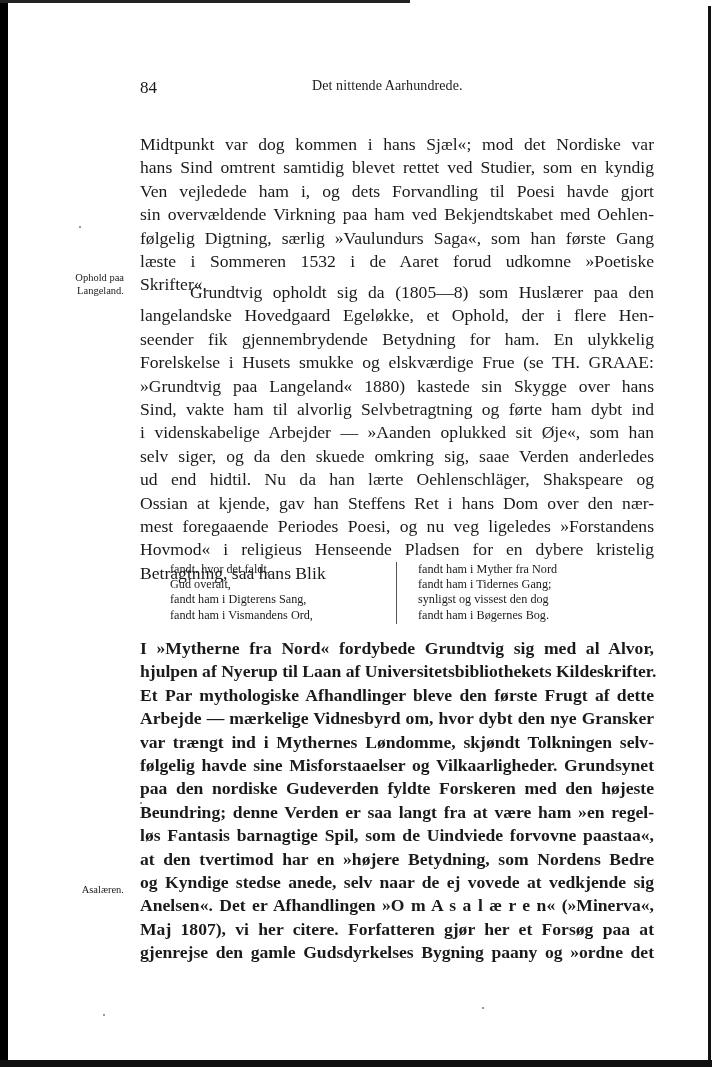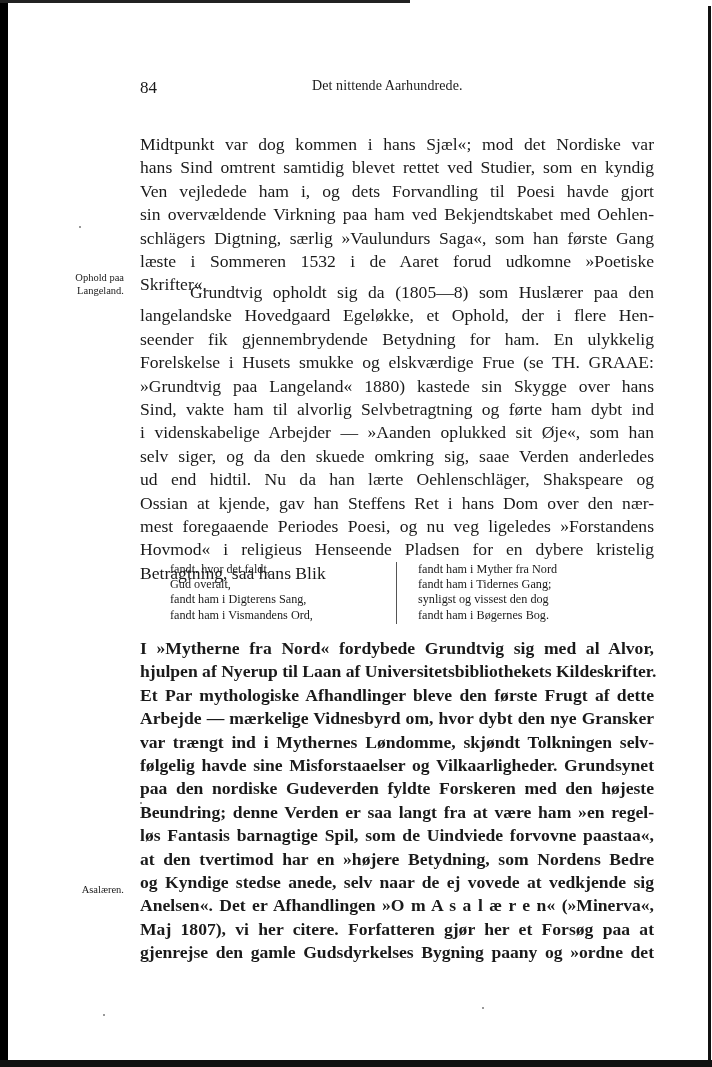--- a/index.html
+++ b/index.html
@@ -45,21 +45,21 @@
 <div class="running-head">
   <span class="page-number">84</span>
   <span class="running-title">Det nittende Aarhundrede.</span>
 </div>
 
 <div class="body-text" style="top:133px;">
   <span class="line">Midtpunkt var dog kommen i hans Sjæl«; mod det Nordiske var</span>
   <span class="line">hans Sind omtrent samtidig blevet rettet ved Studier, som en kyndig</span>
   <span class="line">Ven vejledede ham i, og dets Forvandling til Poesi havde gjort</span>
   <span class="line">sin overvældende Virkning paa ham ved Bekjendtskabet med Oehlen-</span>
-  <span class="line">schlägers Digtning, særlig »Vaulundurs Saga«, som han første Gang</span>
+  <span class="line">følgelig Digtning, særlig »Vaulundurs Saga«, som han første Gang</span>
   <span class="line">læste i Sommeren 1532 i de Aaret forud udkomne »Poetiske</span>
   <span class="line last">Skrifter«.</span>
 </div>
 
 <div class="margin-note" style="top:271px; left:62px; width:62px;">
   <span class="line" style="height:13px;text-align:right;text-align-last:right;">Ophold paa</span>
   <span class="line" style="height:13px;text-align:right;text-align-last:right;">Langeland.</span>
 </div>
 
 <div class="body-text" style="top:281px;">

